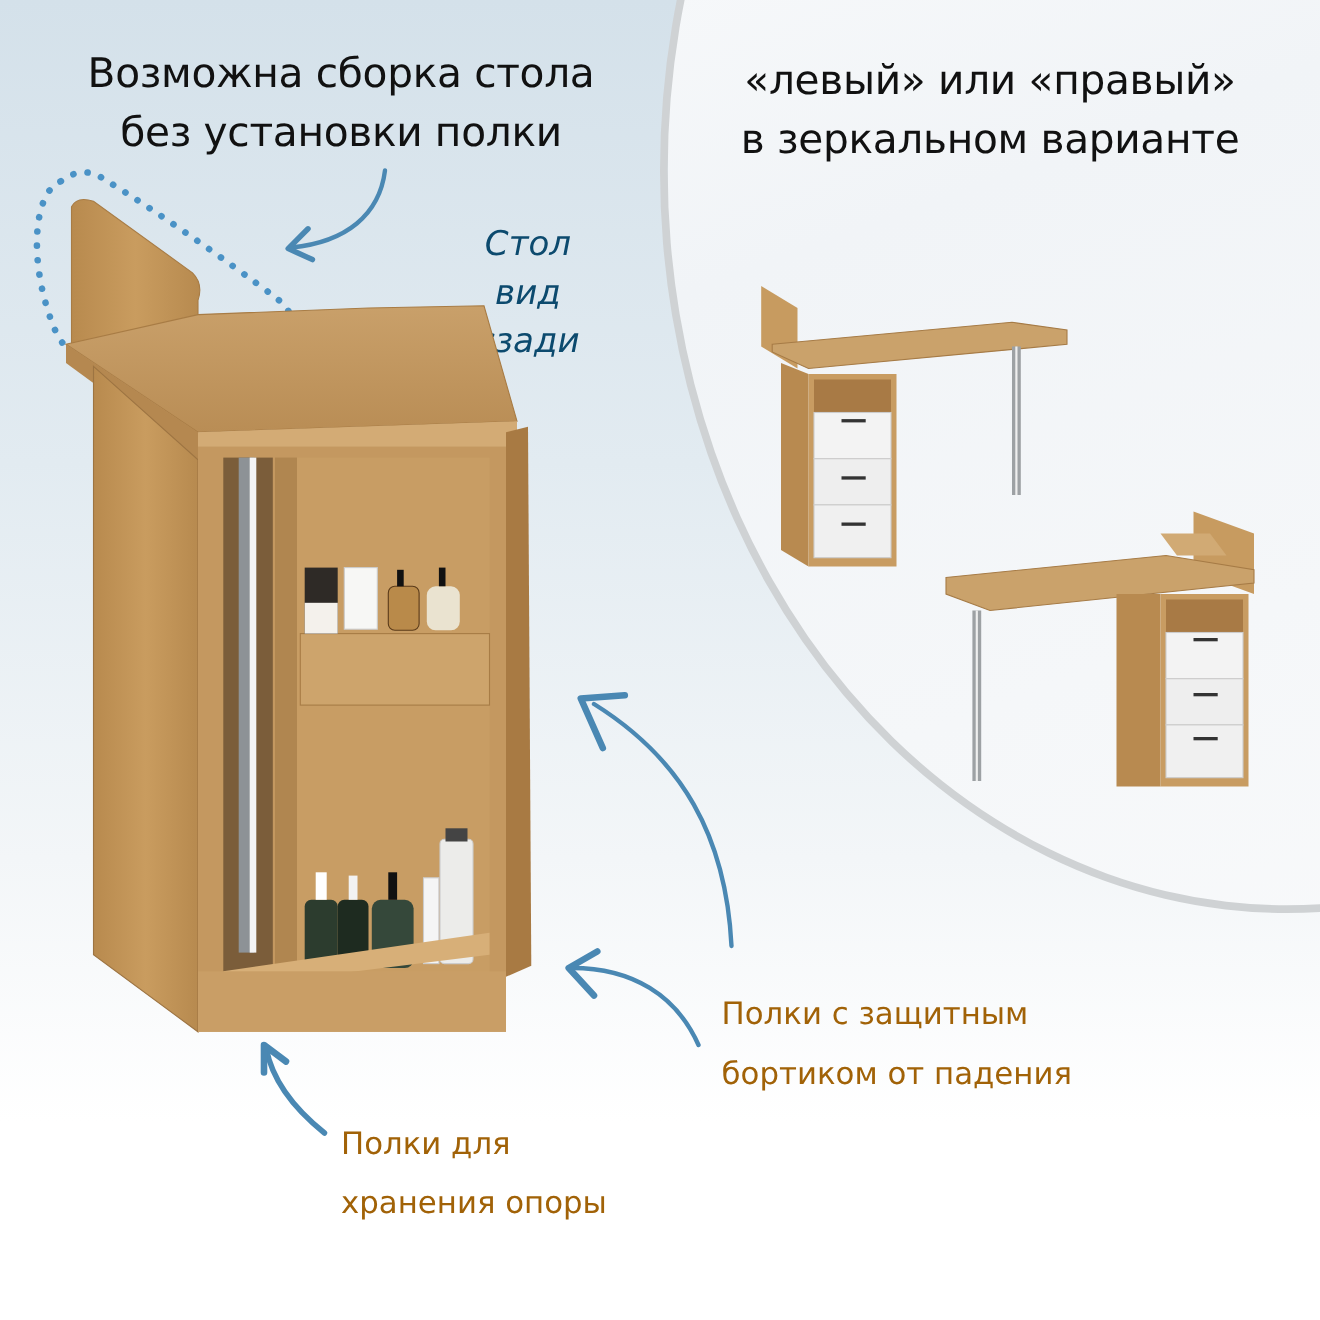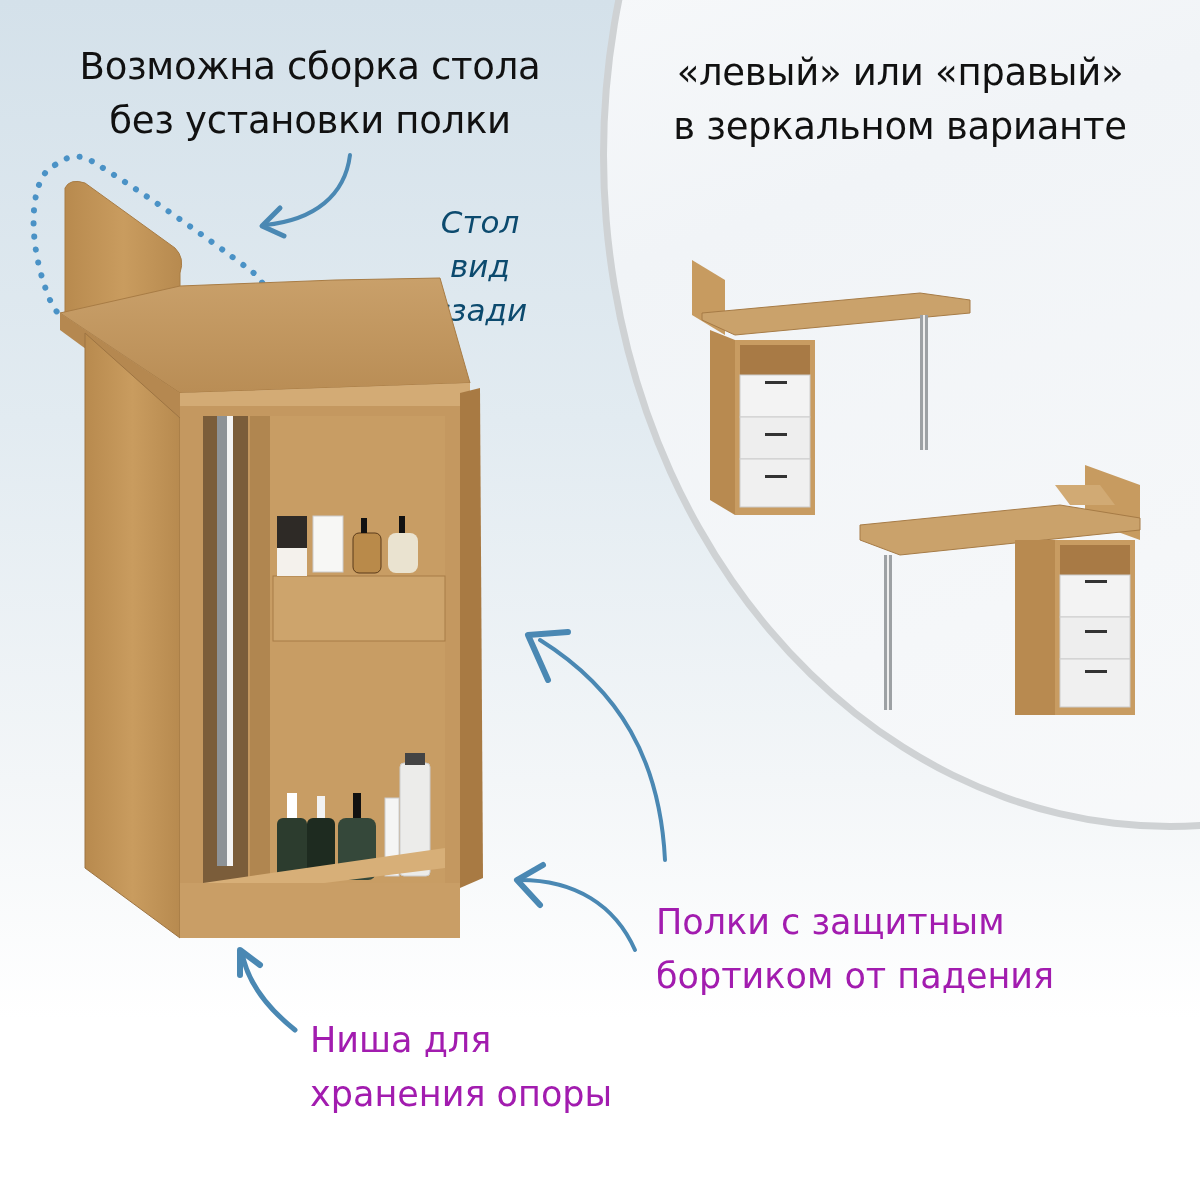--- a/index.html
+++ b/index.html
@@ -7,21 +7,21 @@
     font-family: "DejaVu Sans", sans-serif;
     background: linear-gradient(180deg, #d4e1ea 0%, #e2ebf1 35%, #f3f6f8 65%, #ffffff 85%, #ffffff 100%);
   }
   .abs { position: absolute; }
   .bg-circle { left: 600px; top: -520px; width: 1140px; height: 1350px; border-radius: 50%;
     background: linear-gradient(160deg, #ffffff 0%, #f1f4f7 45%, #f9fafb 100%);
     border: 7px solid #cfd2d4; box-sizing: border-box; }
   .caption { color: #111; font-size: 37px; line-height: 54px; text-align: center; letter-spacing: -0.3px; }
   .caption-left { left: 40px; top: 40px; width: 540px; }
   .caption-right { left: 620px; top: 46px; width: 560px; }
-  .caption-bl { color: #a21caf; font-size: 35px; line-height: 54px; text-align: left; }
+  .caption-bl { color: #a16207; font-size: 28px; line-height: 54px; text-align: left; }
   .italic-blue { color: #0c4a6e; font-style: italic; font-size: 31px; line-height: 44px; text-align: center; }
   svg { position: absolute; overflow: visible; }
 </style>
 </head>
 <body>
 
 <div class="abs bg-circle"></div>
 
 <div class="abs caption caption-left">
   <div>Возможна сборка стола</div>
@@ -149,15 +149,15 @@
   <path d="M65 85 C 40 65, 18 40, 12 8" stroke="#4a88b3" stroke-width="5" fill="none" stroke-linecap="round"></path>
   <path d="M10 30 L10 5 L30 20" stroke="#4a88b3" stroke-width="6" fill="none" stroke-linecap="round" stroke-linejoin="round"></path>
 </svg>
 
 <div class="abs caption-bl" style="left:656px; top:895px;">
   <div>Полки с защитным</div>
   <div>бортиком от падения</div>
 </div>
 
 <div class="abs caption-bl" style="left:310px; top:1013px;">
-  <div>Ниша для</div>
+  <div>Полки для</div>
   <div>хранения опоры</div>
 </div>
 
 </body></html>

